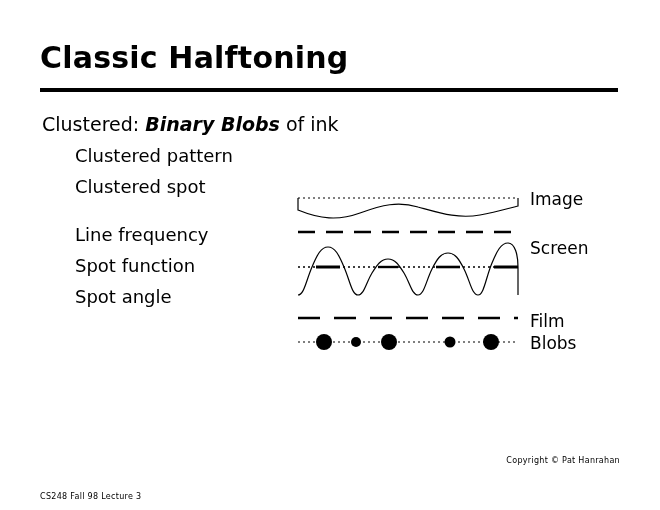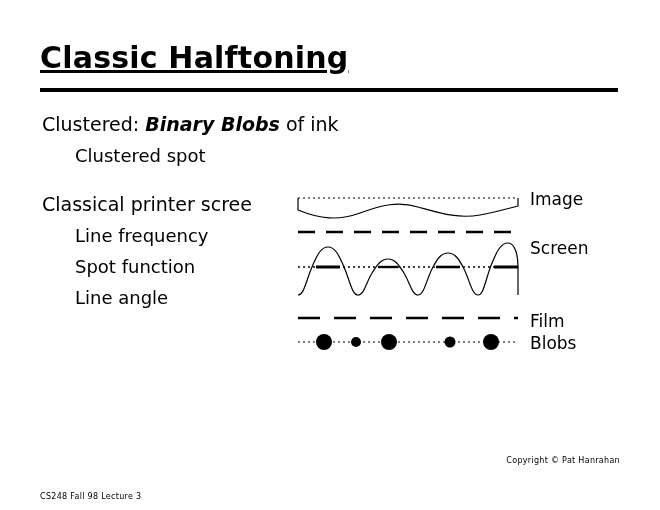--- a/index.html
+++ b/index.html
@@ -24,21 +24,20 @@
   }
   .title {
     position: absolute;
     left: 40px;
     top: 40px;
     font-size: 30px;
     font-weight: bold;
     letter-spacing: 0.2px;
     font-family: "DejaVu Sans", sans-serif;
     white-space: nowrap;
-    text-decoration: underline;
   }
   .title-rule {
     position: absolute;
     left: 40px;
     top: 88px;
     width: 578px;
     height: 4px;
     background: #000000;
   }
   .bullets {
@@ -106,32 +105,32 @@
 
   <div class="title">Classic Halftoning</div>
   <div class="title-rule"></div>
 
   <div class="bullets">
 
     <div class="bullet lvl1">
       <span>Clustered: </span><em>Binary Blobs</em><span> of ink</span>
     </div>
 
+    <div class="bullet lvl2">Clustered pattern</div>
 
     <div class="bullet lvl2">Clustered spot</div>
 
     <div class="gap"></div>
 
-    <div class="bullet lvl1">Classical printer scree</div>
 
     <div class="bullet lvl2">Line frequency</div>
 
     <div class="bullet lvl2">Spot function</div>
 
-    <div class="bullet lvl2">Line angle</div>
+    <div class="bullet lvl2">Spot angle</div>
 
   </div>
 
   <div class="figure">
     <svg width="340" height="185" viewBox="0 0 340 185">
 
       <line x1="8" y1="13" x2="228" y2="13" stroke="#000" stroke-width="1" stroke-dasharray="2,3"></line>
       <path d="M8,13 L8,25 C30,34 48,36 70,28 C92,20 108,16 128,22 C150,28 168,34 190,30 C206,27 216,24 228,21 L228,13" fill="none" stroke="#000" stroke-width="1.2"></path>
 
       <line x1="8" y1="47" x2="228" y2="47" stroke="#000" stroke-width="2.5" stroke-dasharray="17,11"></line>

